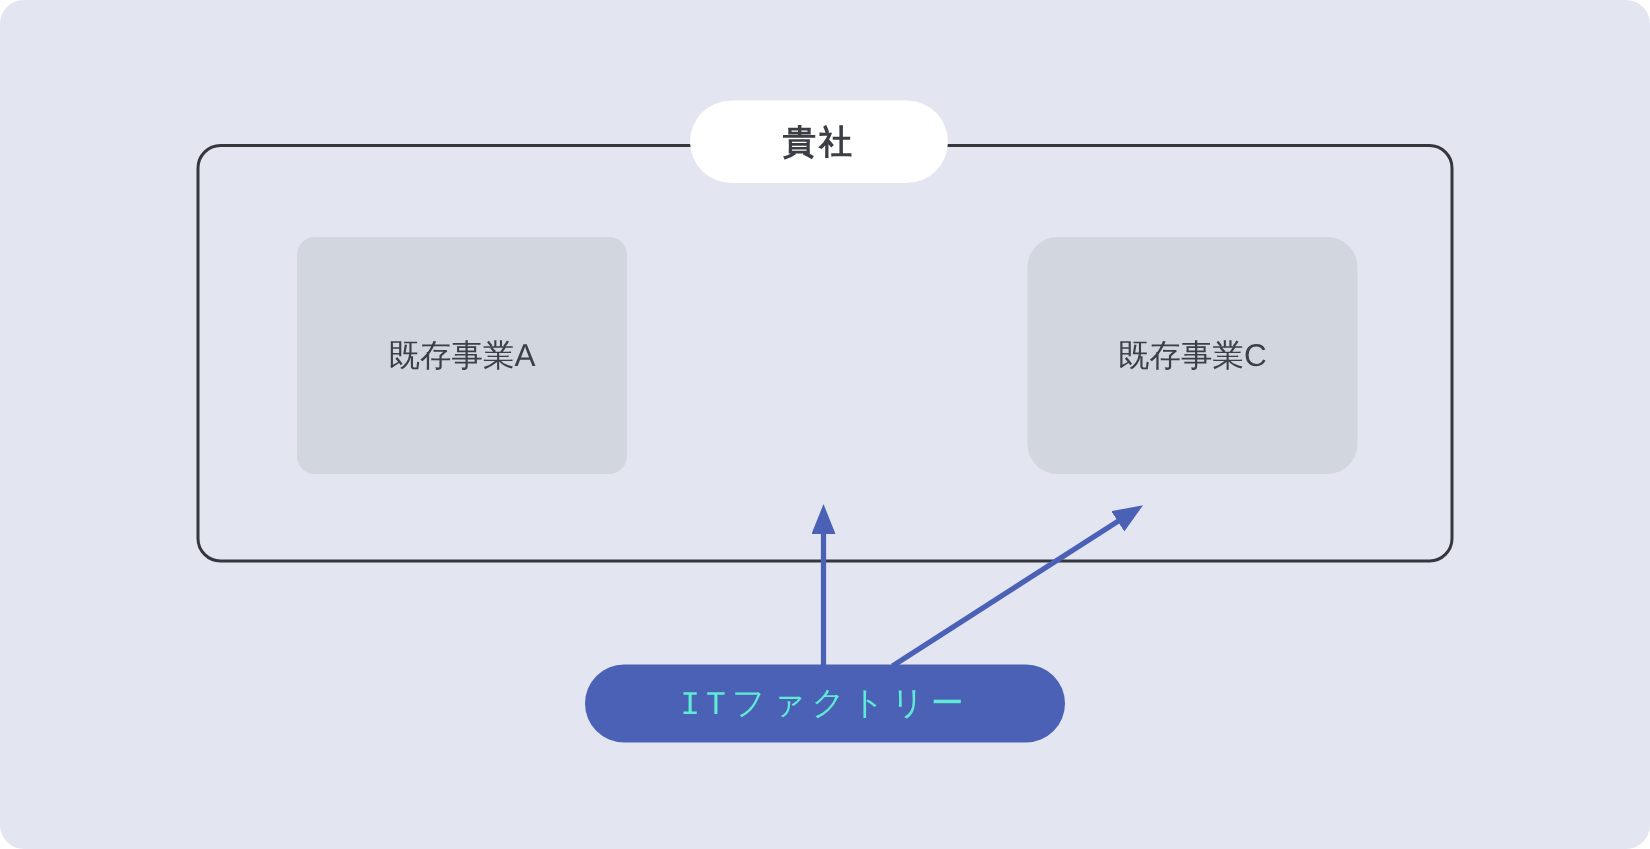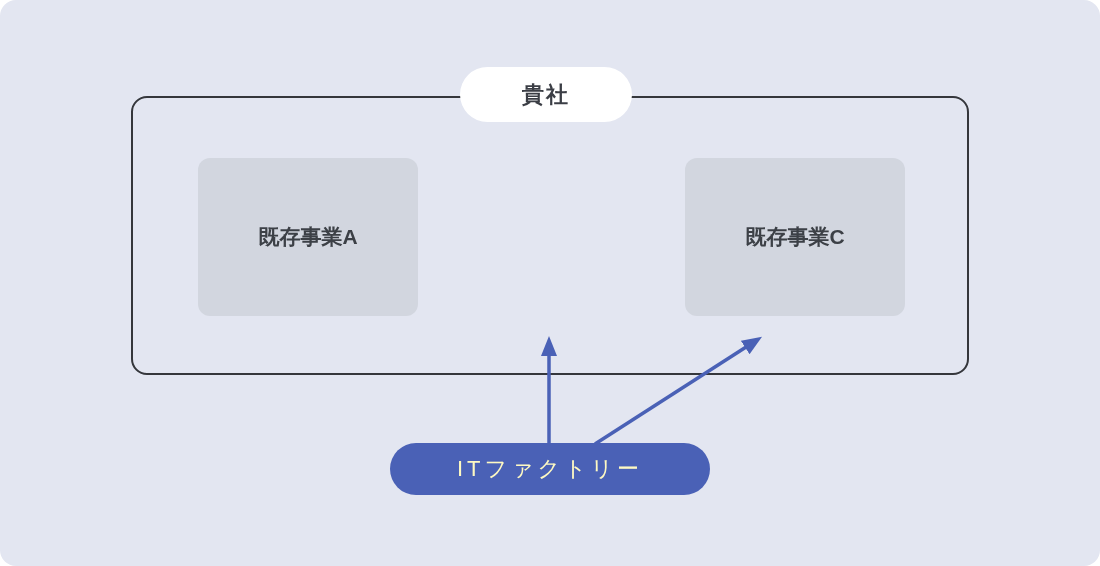--- a/index.html
+++ b/index.html
@@ -50,40 +50,40 @@
     width: 220px;
     height: 158px;
     background: #D2D6DF;
     border-radius: 12px;
     display: flex;
     align-items: center;
     justify-content: center;
     font-size: 21px;
     color: #3C4046;
     z-index: 2;
-    font-weight: bold;
   }
   .biz-box.a { left: 198px; }
   .biz-box.b { left: 441px; }
-  .biz-box.c { left: 685px; }
+  .biz-box.c { left: 685px; border-radius: 20px; }
   .source-pill {
     position: absolute;
     left: 390px;
     top: 443px;
     width: 320px;
     height: 52px;
     background: #4A61B6;
     border-radius: 26px;
     display: flex;
     align-items: center;
     justify-content: center;
     font-size: 22px;
     letter-spacing: 4px;
-    color: #fef9c3;
+    color: #5eead4;
     z-index: 3;
+    font-family: Liberation Mono, monospace;
   }
   .arrow-layer {
     position: absolute;
     left: 0;
     top: 0;
     width: 1100px;
     height: 566px;
     z-index: 2;
     pointer-events: none;
   }

